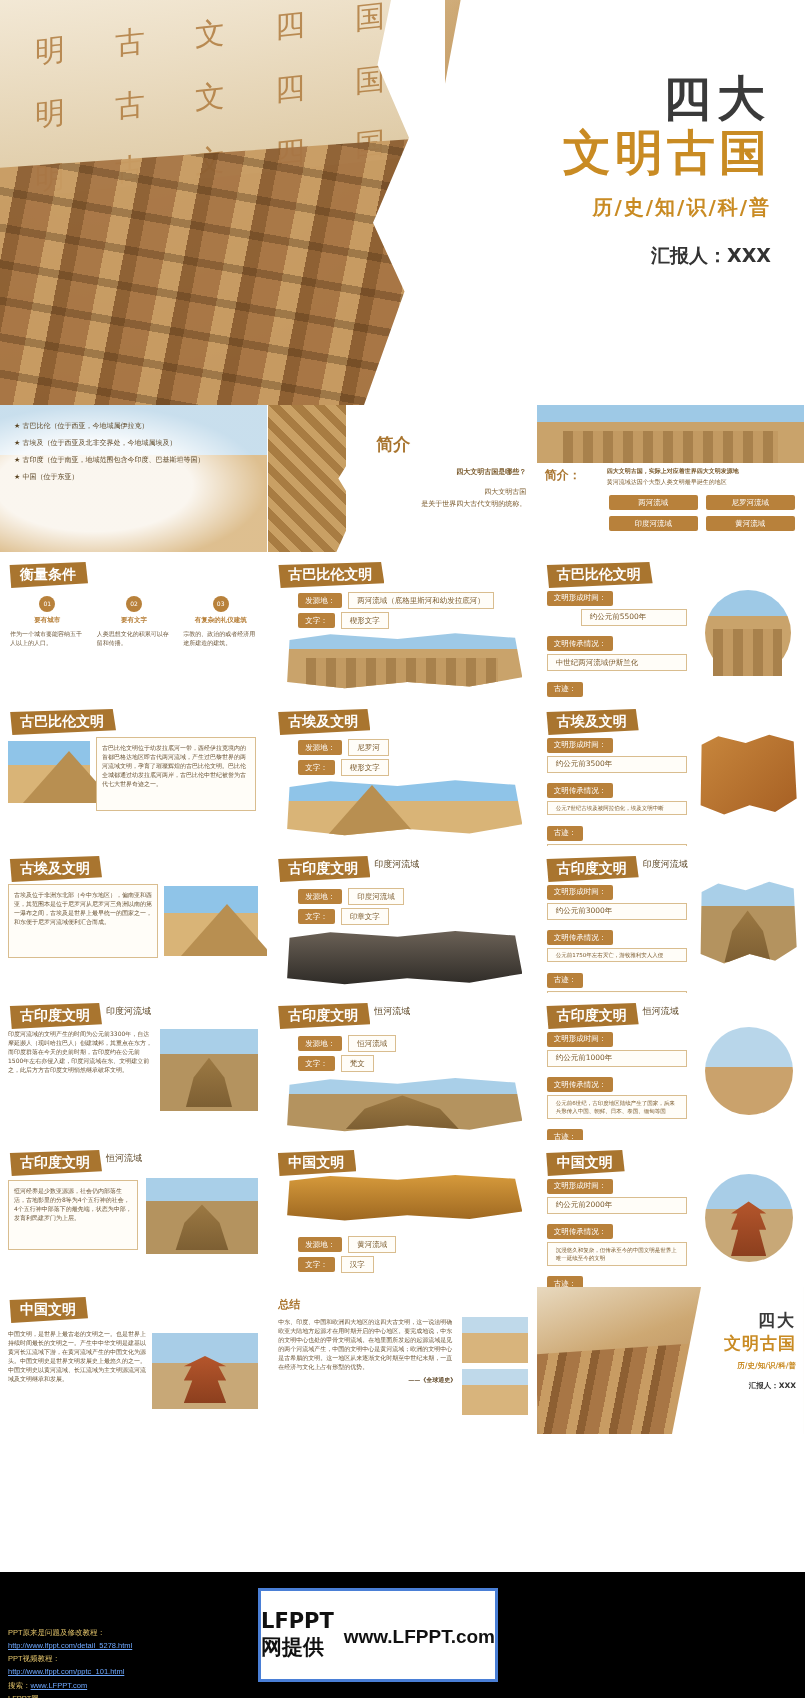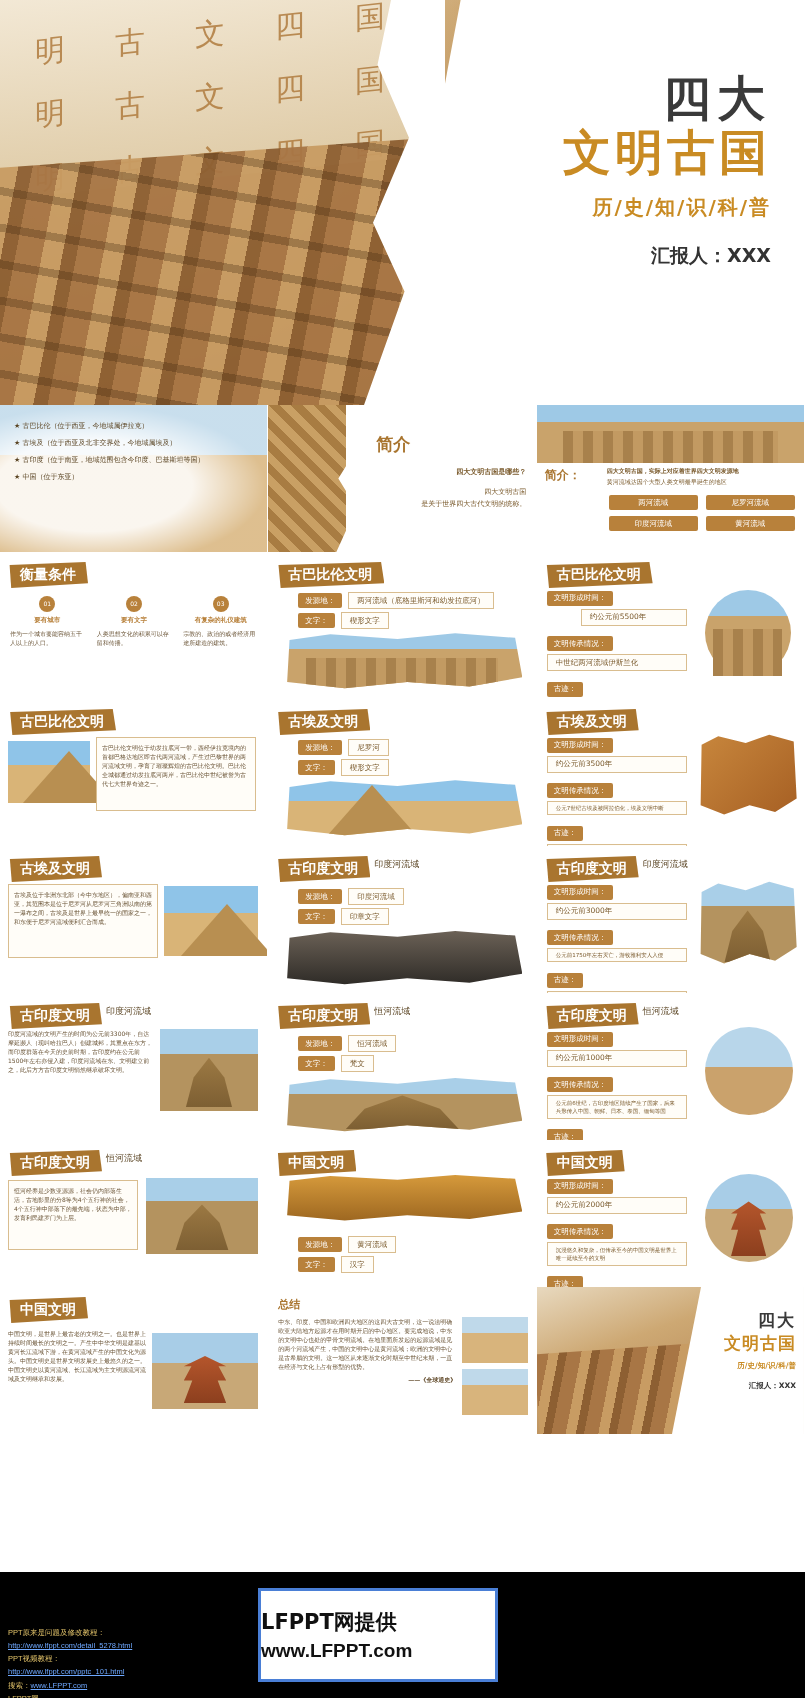--- a/index.html
+++ b/index.html
@@ -177,21 +177,21 @@
     font-family: "Liberation Sans", sans-serif;
   }
   .footer-links { position: absolute; left: 8px; top: 8px; font-size: 7.5px; line-height: 1.75; }
   .footer-links a { color: #6ea8ff; text-decoration: underline; }
   .footer-links .k { color: #e2c36a; }
   .footer-block2 { position: absolute; left: 8px; top: 54px; font-size: 7.5px; line-height: 1.75; color: #e2c36a; }
   .footer-block2 a { color: #6ea8ff; }
   .footer-badge {
     position: absolute; left: 258px; top: 16px; width: 240px; height: 94px;
     background: #fff; border: 3px solid #4a7fd6;
-    display: flex; flex-direction: column; justify-content: center;
+    display: flex; flex-direction: row; align-items: center; justify-content: center;
   }
   .footer-badge .b1 { font-family: "DejaVu Sans", sans-serif; font-size: 21px; font-weight: bold; color: #111; }
   .footer-badge .b2 { font-family: "Liberation Sans", sans-serif; font-size: 19px; font-weight: bold; color: #111; margin-top: 4px; }
 </style>
 </head>
 <body>
 
 <div class="page">
 
   <div class="cover">

